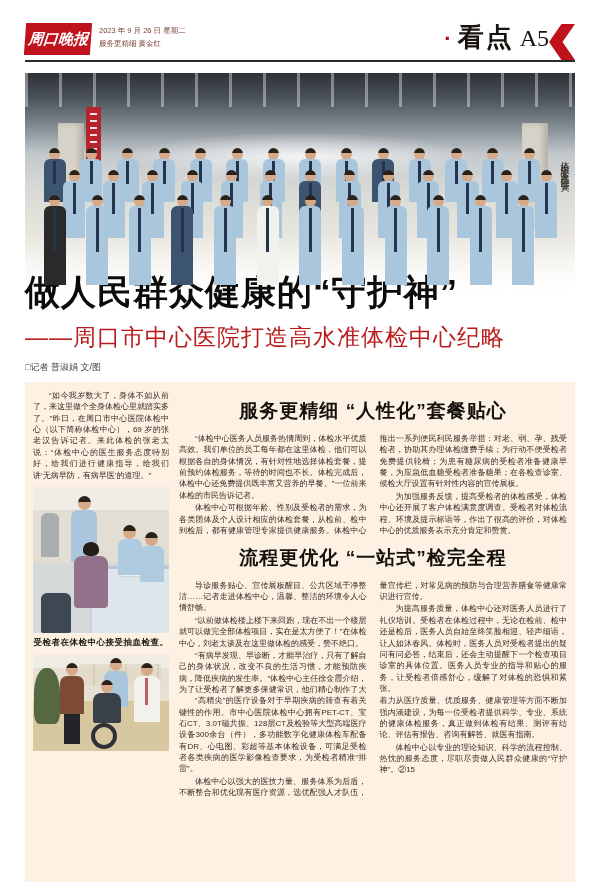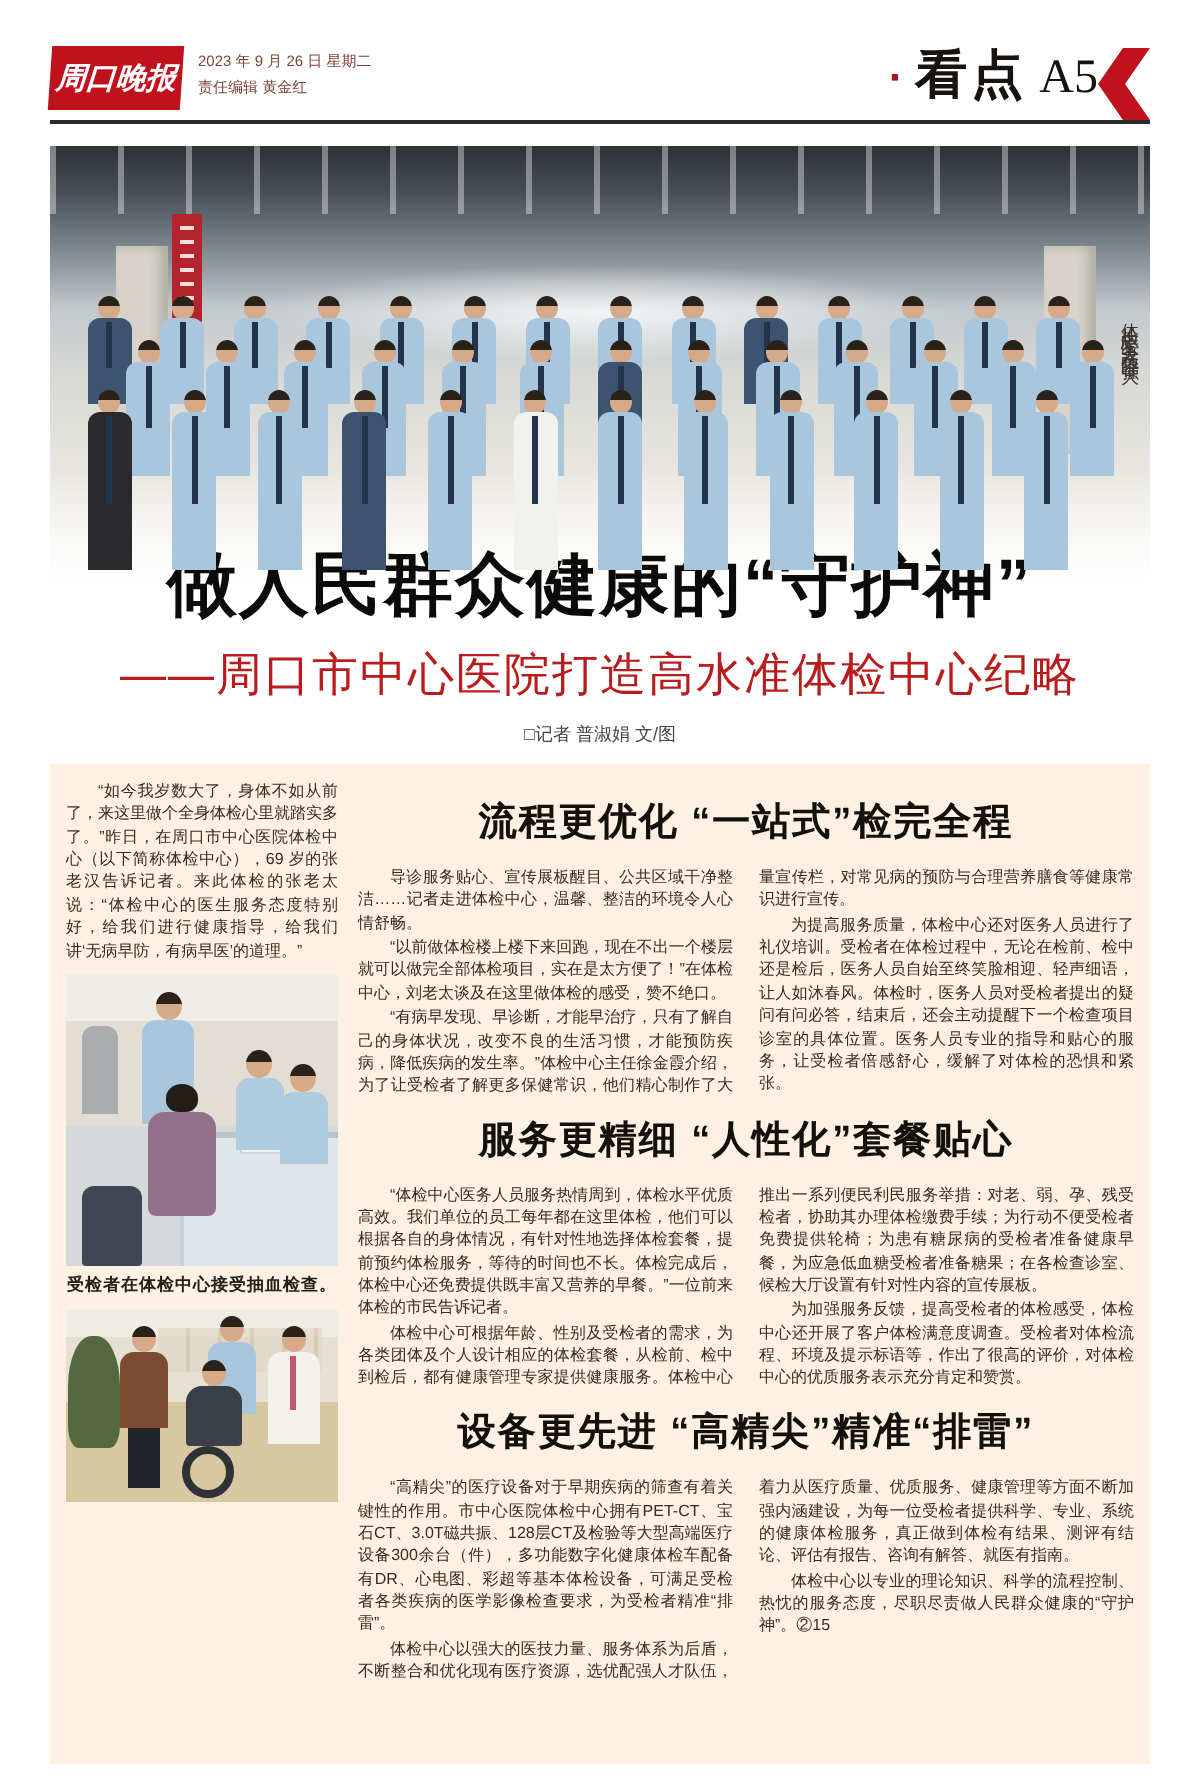--- a/index.html
+++ b/index.html
@@ -55,21 +55,21 @@
   .person i { display:block; width:11px; height:12px; border-radius:50%;
     background:linear-gradient(#2a2118 42%, #d6aa88 42%); }
   .person b { display:block; width:22px; flex:1; border-radius:6px 6px 0 0; margin-top:-1px; }
   .person b:after { content:""; display:block; width:3px; height:55%; margin:2px auto 0; background:#23344c; }
   .photo-fade { position:absolute; left:0; bottom:0; width:100%; height:64px;
     background:linear-gradient(180deg, rgba(255,255,255,0), #ffffff 88%); }
   .photo-cap-vert { position:absolute; right:4px; top:36%; writing-mode:vertical-rl;
     font-size:9px; color:#3a332c; letter-spacing:2px; }
 
   
-  .headline-block { position:relative; z-index:2; text-align:center; margin-top:-30px; }
+  .headline-block { position:relative; z-index:2; margin-top:-30px; }
   .headline-block h1 { font-size:35px; font-weight:900; color:#0d0b09; letter-spacing:1px; }
   .headline-sub { font-size:23px; font-weight:normal; color:#b91c1c; margin-top:6px; letter-spacing:1px; }
   .headline-byline { font-size:9px; color:#4a443d; margin-top:8px; }
 
   
   .article { background:#fcf1e2; margin-top:8px; padding:8px 8px 10px 8px;
     display:flex; gap:10px; min-height:500px; }
   .left-col { width:136px; flex:none; }
   .right-col { flex:1; min-width:0; }
   .para { font-size:8px; line-height:1.42; color:#362c21; text-align:justify;
@@ -127,21 +127,21 @@
   <div class="inner">
 
     <div class="masthead">
       <div class="mast-row">
         <div class="mast-left">
           <div class="paper-logo">
             <span>周口晚报</span>
           </div>
           <div class="dateblock">
             <div>2023 年 9 月 26 日  星期二</div>
-            <div>责任编辑  黄金红</div>
+            <div>服务更精细  黄金红</div>
           </div>
         </div>
         <div class="mast-right">
           <span class="sec-dot">·</span>
           <span class="sec-bold">看点</span>
           <span class="sec-pageno">A5</span>
         </div>
       </div>
       <div class="mast-rule"></div>
       <div class="chev-wrap">
@@ -374,38 +374,37 @@
           <div class="shape nurse">
               <span class="head2"></span>
               <span class="torso"></span>
             </div>
         </div>
 
       </div>
 
       <div class="right-col">
         <section>
+          <h2 class="sec-head">服务更精细  “人性化”套餐贴心</h2>
+          <div class="sec-cols">
+              <p class="para">“体检中心医务人员服务热情周到，体检水平优质高效。我们单位的员工每年都在这里体检，他们可以根据各自的身体情况，有针对性地选择体检套餐，提前预约体检服务，等待的时间也不长。体检完成后，体检中心还免费提供既丰富又营养的早餐。”一位前来体检的市民告诉记者。</p>
+              <p class="para">体检中心可根据年龄、性别及受检者的需求，为各类团体及个人设计相应的体检套餐，从检前、检中到检后，都有健康管理专家提供健康服务。体检中心推出一系列便民利民服务举措：对老、弱、孕、残受检者，协助其办理体检缴费手续；为行动不便受检者免费提供轮椅；为患有糖尿病的受检者准备健康早餐，为应急低血糖受检者准备糖果；在各检查诊室、候检大厅设置有针对性内容的宣传展板。</p>
+              <p class="para">为加强服务反馈，提高受检者的体检感受，体检中心还开展了客户体检满意度调查。受检者对体检流程、环境及提示标语等，作出了很高的评价，对体检中心的优质服务表示充分肯定和赞赏。</p>
+            </div>
+        </section>
+        <section>
           <h2 class="sec-head">流程更优化  “一站式”检完全程</h2>
           <div class="sec-cols">
               <p class="para">导诊服务贴心、宣传展板醒目、公共区域干净整洁……记者走进体检中心，温馨、整洁的环境令人心情舒畅。</p>
               <p class="para">“以前做体检楼上楼下来回跑，现在不出一个楼层就可以做完全部体检项目，实在是太方便了！”在体检中心，刘老太谈及在这里做体检的感受，赞不绝口。</p>
               <p class="para">“有病早发现、早诊断，才能早治疗，只有了解自己的身体状况，改变不良的生活习惯，才能预防疾病，降低疾病的发生率。”体检中心主任徐金霞介绍，为了让受检者了解更多保健常识，他们精心制作了大量宣传栏，对常见病的预防与合理营养膳食等健康常识进行宣传。</p>
               <p class="para">为提高服务质量，体检中心还对医务人员进行了礼仪培训。受检者在体检过程中，无论在检前、检中还是检后，医务人员自始至终笑脸相迎、轻声细语，让人如沐春风。体检时，医务人员对受检者提出的疑问有问必答，结束后，还会主动提醒下一个检查项目诊室的具体位置。医务人员专业的指导和贴心的服务，让受检者倍感舒心，缓解了对体检的恐惧和紧张。</p>
             </div>
         </section>
         <section>
-          <h2 class="sec-head">服务更精细  “人性化”套餐贴心</h2>
-          <div class="sec-cols">
-              <p class="para">“体检中心医务人员服务热情周到，体检水平优质高效。我们单位的员工每年都在这里体检，他们可以根据各自的身体情况，有针对性地选择体检套餐，提前预约体检服务，等待的时间也不长。体检完成后，体检中心还免费提供既丰富又营养的早餐。”一位前来体检的市民告诉记者。</p>
-              <p class="para">体检中心可根据年龄、性别及受检者的需求，为各类团体及个人设计相应的体检套餐，从检前、检中到检后，都有健康管理专家提供健康服务。体检中心推出一系列便民利民服务举措：对老、弱、孕、残受检者，协助其办理体检缴费手续；为行动不便受检者免费提供轮椅；为患有糖尿病的受检者准备健康早餐，为应急低血糖受检者准备糖果；在各检查诊室、候检大厅设置有针对性内容的宣传展板。</p>
-              <p class="para">为加强服务反馈，提高受检者的体检感受，体检中心还开展了客户体检满意度调查。受检者对体检流程、环境及提示标语等，作出了很高的评价，对体检中心的优质服务表示充分肯定和赞赏。</p>
-            </div>
-        </section>
-        <section>
-          <h2 class="sec-head">设备更先进  “高精尖”精准“排雷”</h2>
           <div class="sec-cols">
               <p class="para">“高精尖”的医疗设备对于早期疾病的筛查有着关键性的作用。市中心医院体检中心拥有PET-CT、宝石CT、3.0T磁共振、128层CT及检验等大型高端医疗设备300余台（件），多功能数字化健康体检车配备有DR、心电图、彩超等基本体检设备，可满足受检者各类疾病的医学影像检查要求，为受检者精准“排雷”。</p>
               <p class="para">体检中心以强大的医技力量、服务体系为后盾，不断整合和优化现有医疗资源，选优配强人才队伍，着力从医疗质量、优质服务、健康管理等方面不断加强内涵建设，为每一位受检者提供科学、专业、系统的健康体检服务，真正做到体检有结果、测评有结论、评估有报告、咨询有解答、就医有指南。</p>
               <p class="para">体检中心以专业的理论知识、科学的流程控制、热忱的服务态度，尽职尽责做人民群众健康的“守护神”。②15</p>
             </div>
         </section>
       </div>
     </div>
 
   </div>

